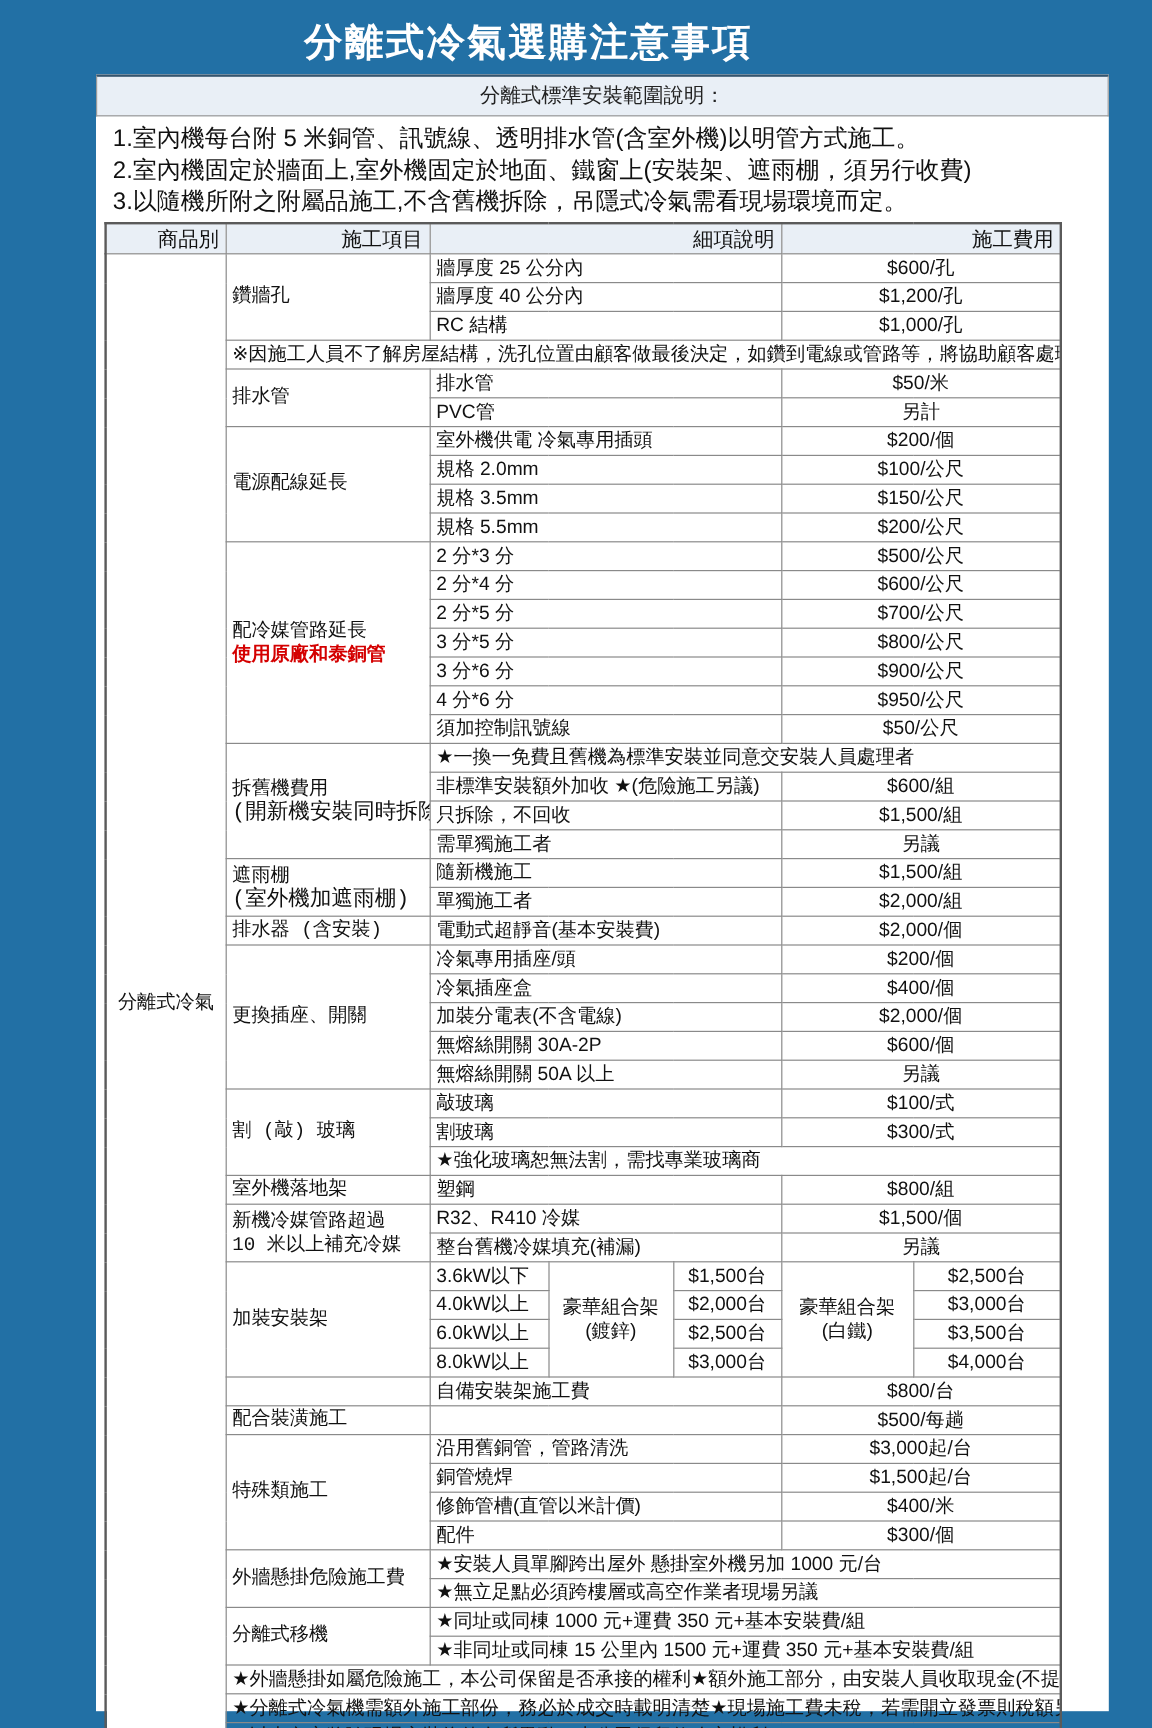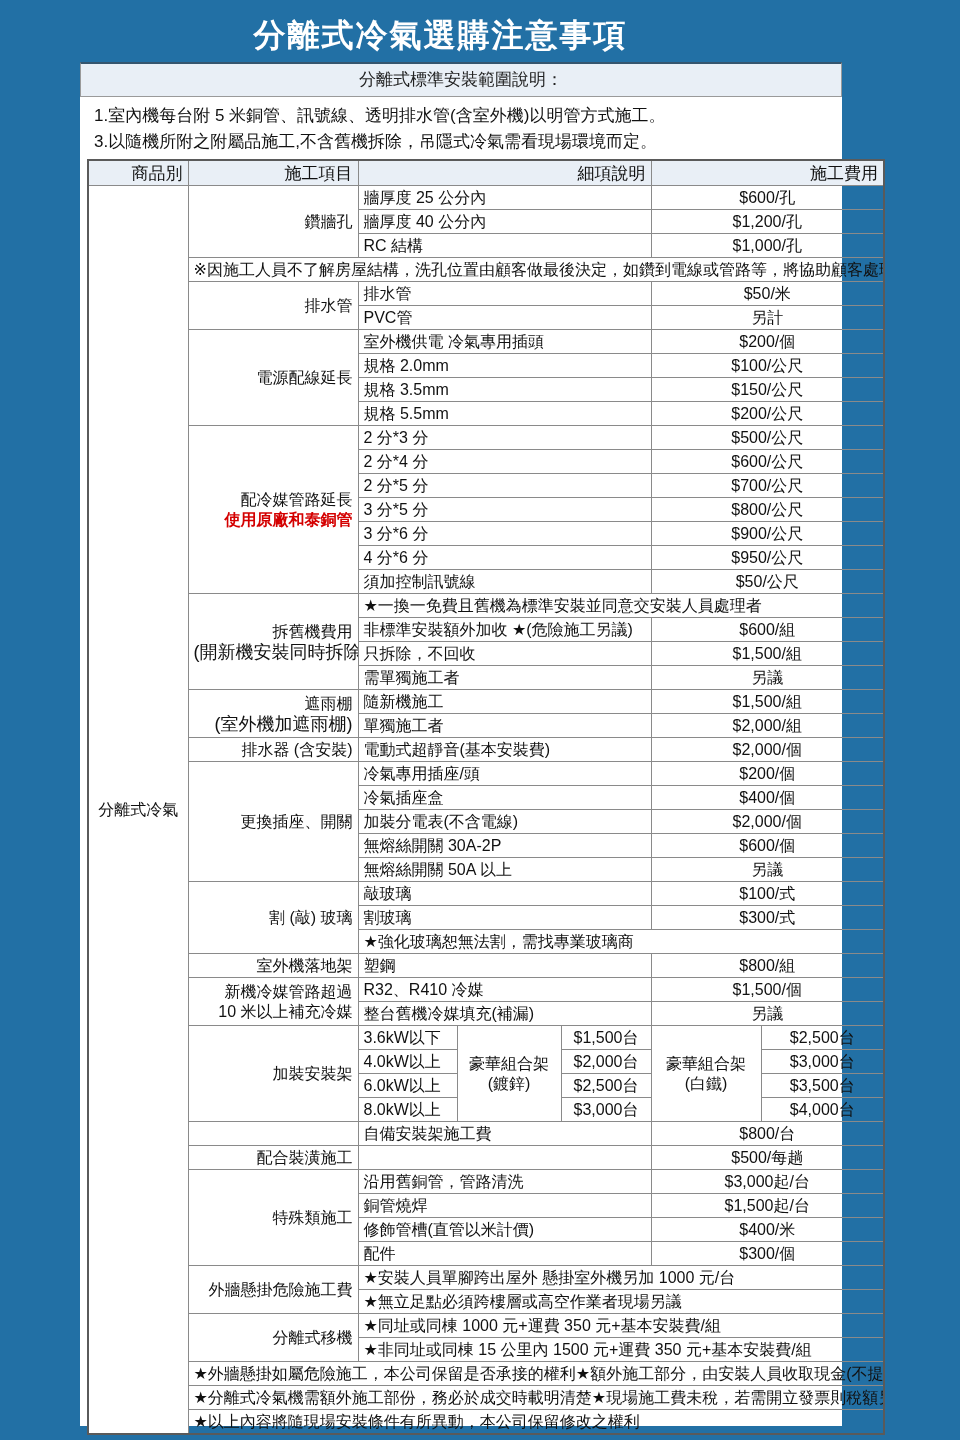--- a/index.html
+++ b/index.html
@@ -10,65 +10,66 @@
     color:#111;
     position:relative;
   }
   .title{
     width:881px;text-align:center;
     padding-top:14px;height:48px;
     font-size:32px;font-weight:bold;color:#fff;
     letter-spacing:2px;
   }
   .panel{
-    position:absolute;left:80px;top:62px;width:762px;height:1364px;
+    position:absolute;left:80px;top:62px;width:844px;height:1364px;
     background:#fff;
   }
   .band{
     height:32px;line-height:32px;background:#E9EFF6;
     border:1px solid #9a9a9a;border-top:2px solid #35556e;
     text-align:center;font-size:17px;color:#222;
   }
   .notes{
-    padding:6px 12px 4px 14px;font-size:17px;line-height:26px;color:#111;
+    padding:6px 12px 4px 14px;font-size:20px;line-height:26px;color:#111;
   }
   .notes div{white-space:nowrap;overflow:hidden;}
   table.main{
     border-collapse:collapse;table-layout:fixed;
     margin-left:7px;width:796px;
     border:2px solid #5a5a5a;
   }
   table.main td,table.main th{
     border:1px solid #8a8a8a;
     font-size:16px;font-weight:normal;
     padding:0 5px;overflow:hidden;white-space:nowrap;
     height:23px;line-height:21px;
   }
   tr.hdr th{background:#E9EFF6;font-size:17px;height:24px;text-align:right;}
   td.l{text-align:left;}
   td.price{text-align:center;}
   td.tall{height:48px;white-space:normal;line-height:23px;padding:0 8px;}
-  td.itemcell{text-align:right;vertical-align:middle;}
+  td.itemcell{text-align:left;vertical-align:middle;font-family:Liberation Mono, monospace;}
   .sub{font-size:18px;display:block;line-height:20px;}
   .line2{display:block;line-height:20px;}
   .red{color:#D40000;font-weight:bold;}
   td.productcell{text-align:center;vertical-align:middle;font-size:17px;background:#fff;}
   td.footnote{font-size:15px;text-align:left;}
   td.widecell{text-align:left;}
   td.rackcell{text-align:center;vertical-align:middle;}
 </style>
 </head>
 <body>
 
 <div class="title">分離式冷氣選購注意事項</div>
 
 <div class="panel">
   <div class="band">分離式標準安裝範圍說明：</div>
   <div class="notes">
     <div>1.室內機每台附 5 米銅管、訊號線、透明排水管(含室外機)以明管方式施工。</div>
+    <div>2.室內機固定於牆面上,室外機固定於地面、鐵窗上(安裝架、遮雨棚，須另行收費)</div>
     <div>3.以隨機所附之附屬品施工,不含舊機拆除，吊隱式冷氣需看現場環境而定。</div>
   </div>
 
   <table class="main">
     <colgroup>
       <col style="width:100px">
         <col style="width:170px">
         <col style="width:99px">
       <col style="width:104px">
         <col style="width:90px">

